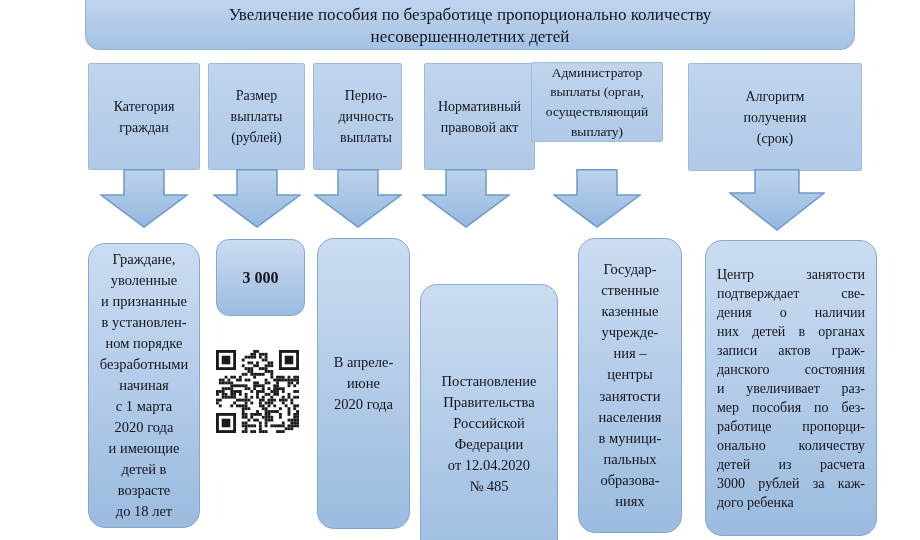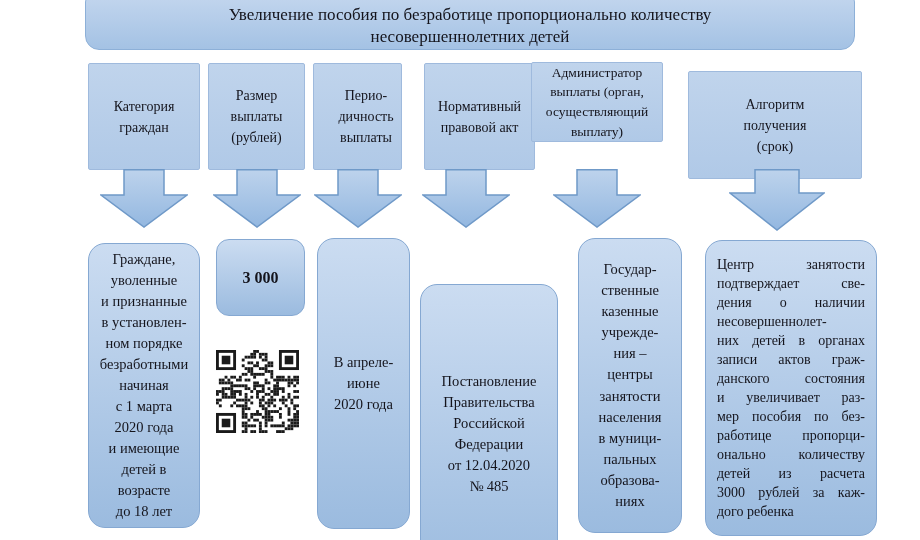--- a/index.html
+++ b/index.html
@@ -48,21 +48,21 @@
     border-color: var(--header-border);
     background: linear-gradient(180deg, var(--header-fill-top) 0%, var(--header-fill-bottom) 100%);
     font-size: 14px; line-height: 1.5;
     padding: 0 2px;
   }
   .h1 { left: 88px;  top: 63px; width: 112px; height: 107px; }
   .h2 { left: 208px; top: 63px; width: 97px;  height: 107px; }
   .h3 { left: 313px; top: 63px; width: 89px;  height: 107px; padding-left: 19px; }
   .h4 { left: 424px; top: 63px; width: 111px; height: 107px; }
   .h5 { left: 531px; top: 62px; width: 132px; height: 80px; font-size: 13.5px; line-height: 1.45; }
-  .h6 { left: 688px; top: 63px; width: 174px; height: 108px; margin-top: 8px; }
+  .h6 { left: 688px; top: 63px; width: 174px; height: 108px; }
 
   .arrow { position: absolute; top: 169px; }
   .a1 { left: 100px; } .a2 { left: 213px; } .a3 { left: 314px; }
   .a4 { left: 422px; } .a5 { left: 553px; } .a6 { left: 729px; }
   .arrow path { fill: url(#arrowGrad); stroke: var(--arrow-stroke); stroke-width: 1.5; }
   #arrowGrad stop.gtop { stop-color: var(--arrow-fill-top); }
   #arrowGrad stop.gbot { stop-color: var(--arrow-fill-bottom); }
 
   .content { border-radius: 17px; font-size: 14.5px; line-height: 1.45; }
   .b1 { left: 88px;  top: 243px; width: 112px; height: 285px; padding: 0 3px; }
@@ -494,21 +494,20 @@
 пальных
 образова-
 ниях</span>
   </div>
 
   <div class="box content b6">
     <div class="jtext">
       <div class="jline">Центр занятости</div>
       <div class="jline">подтверждает све-</div>
       <div class="jline">дения о наличии</div>
-      <div class="jline">несовершеннолет-</div>
       <div class="jline">них детей в органах</div>
       <div class="jline">записи актов граж-</div>
       <div class="jline">данского состояния</div>
       <div class="jline">и увеличивает раз-</div>
       <div class="jline">мер пособия по без-</div>
       <div class="jline">работице пропорци-</div>
       <div class="jline">онально количеству</div>
       <div class="jline">детей из расчета</div>
       <div class="jline">3000 рублей за каж-</div>
       <div class="jline last">дого ребенка</div>

